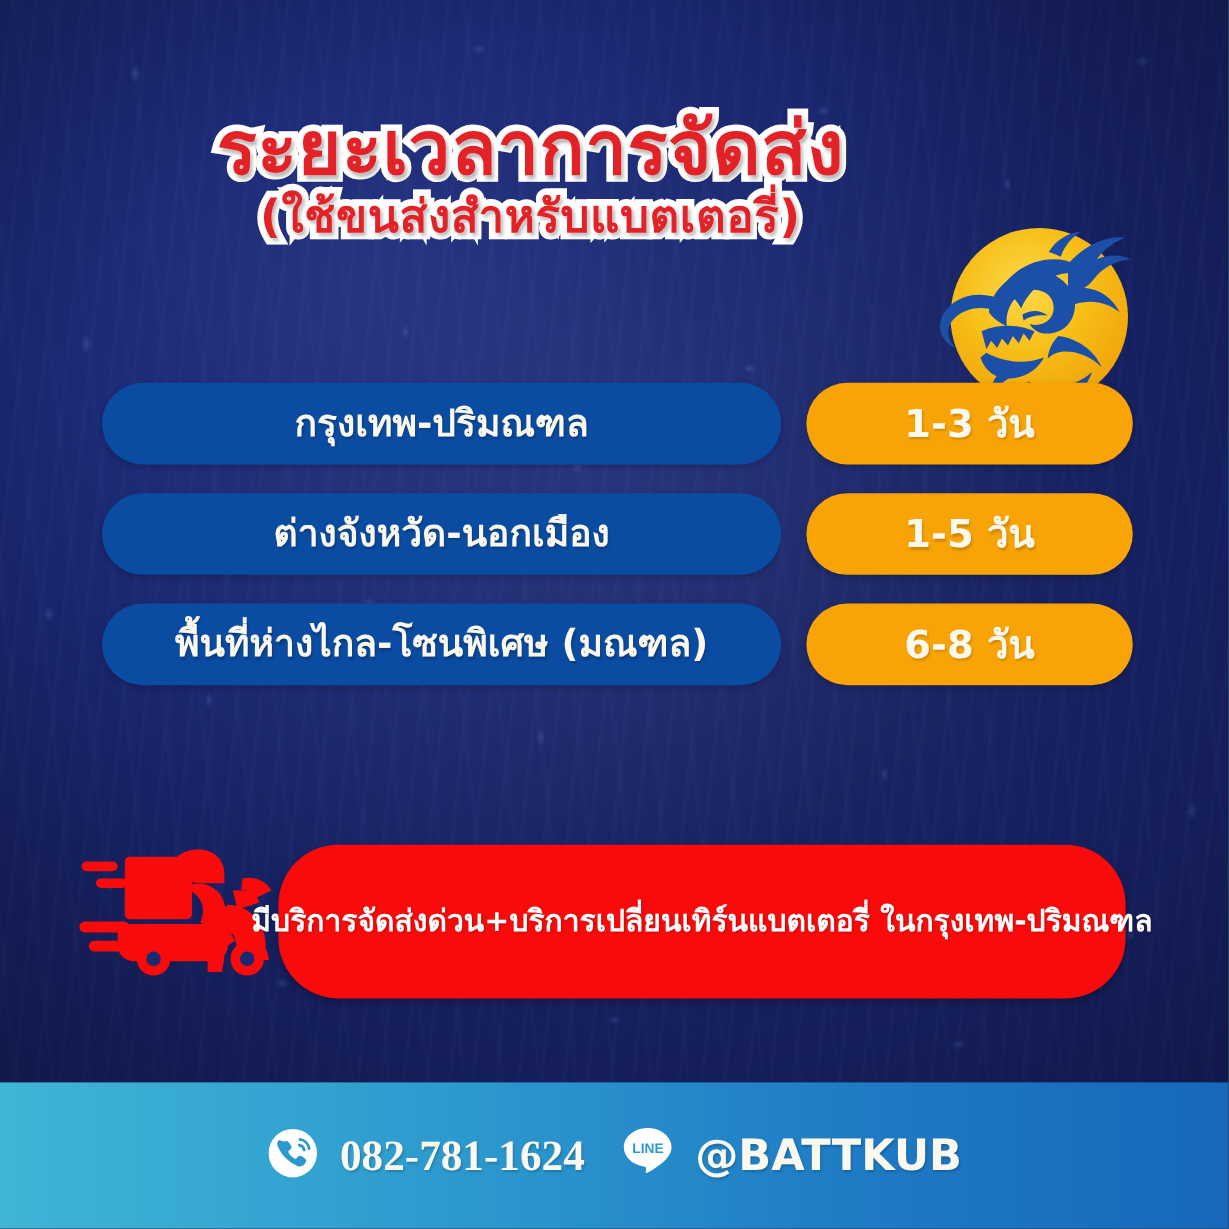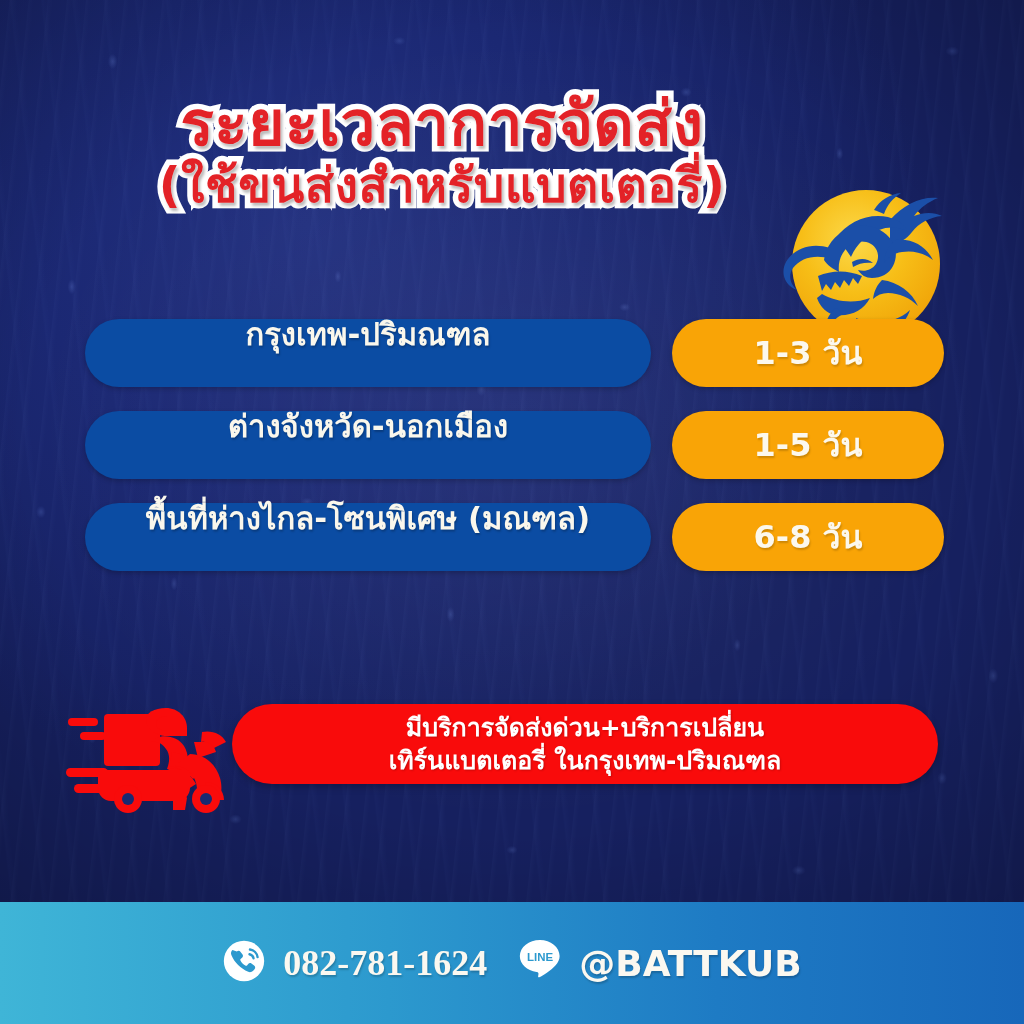--- a/index.html
+++ b/index.html
@@ -110,21 +110,21 @@
     color: #E32227;
     letter-spacing: .5px;
     line-height: 1.02;
     -webkit-text-stroke: 11px #ffffff;
     paint-order: stroke fill;
     text-shadow:
       0 0 1px #ffffff,
       2px 3px 3px rgba(0,0,0,.28);
   }
   .title-line-1 { font-size: 62px; }
-  .title-line-2 { font-size: 48px; margin-top: 6px; }
+  .title-line-2 { font-size: 38px; margin-top: 6px; }
 
   
   .dragon-logo {
     position: absolute;
     left: 778px;
     top: 84px;
     width: 176px;
     height: 176px;
   }
 
@@ -142,21 +142,21 @@
   }
   .row-label {
     position: absolute;
     left: 85px;
     top: 0;
     width: 566px;
     height: 68px;
     background: #0B4CA3;
     border-radius: 34px;
     display: flex;
-    align-items: flex-start;
+    align-items: center;
     justify-content: center;
     box-shadow: 0 2px 5px rgba(0,0,0,.22);
   }
   .row-label-text {
     font-family: "DejaVu Sans", "Liberation Sans", sans-serif;
     font-size: 31px;
     font-weight: bold;
     color: #FAF7EC;
     line-height: 1;
     padding: 0 12px;
@@ -199,25 +199,25 @@
     left: 66px;
     top: 4px;
     width: 176px;
     height: 116px;
   }
   .promo-banner {
     position: absolute;
     left: 232px;
     top: 10px;
     width: 706px;
-    height: 80px;
+    height: 128px;
     background: #F90B0B;
     border-radius: 50px;
     display: flex;
-    flex-direction: column;
+    flex-direction: row;
     align-items: center;
     justify-content: center;
     box-shadow: 0 3px 7px rgba(0,0,0,.25);
   }
   .promo-text {
     font-family: "DejaVu Sans", "Liberation Sans", sans-serif;
     font-size: 25px;
     font-weight: bold;
     color: #FFFFFF;
     line-height: 1.34;

